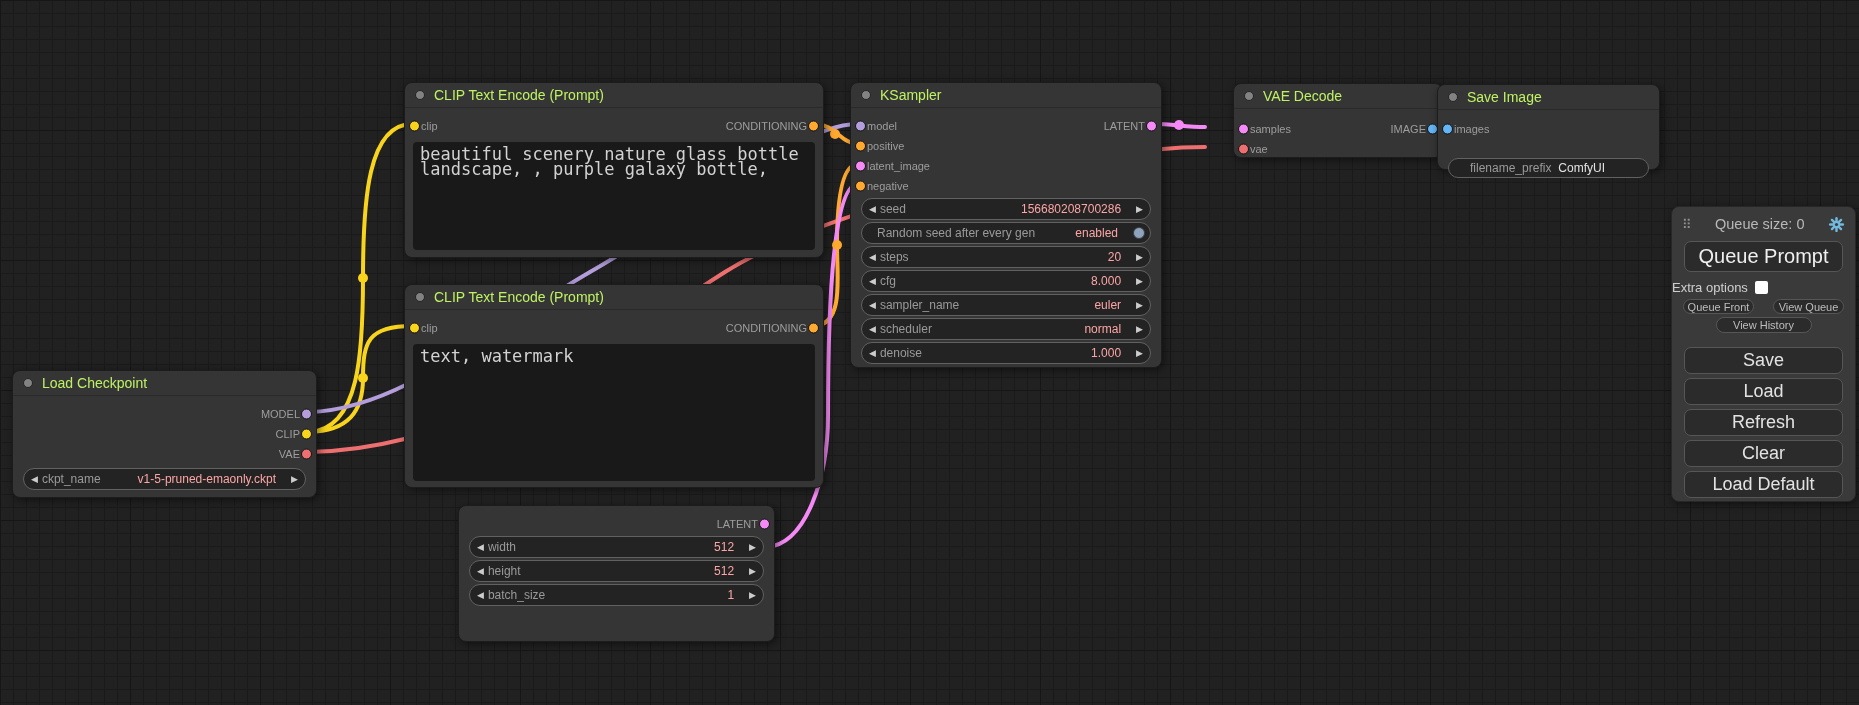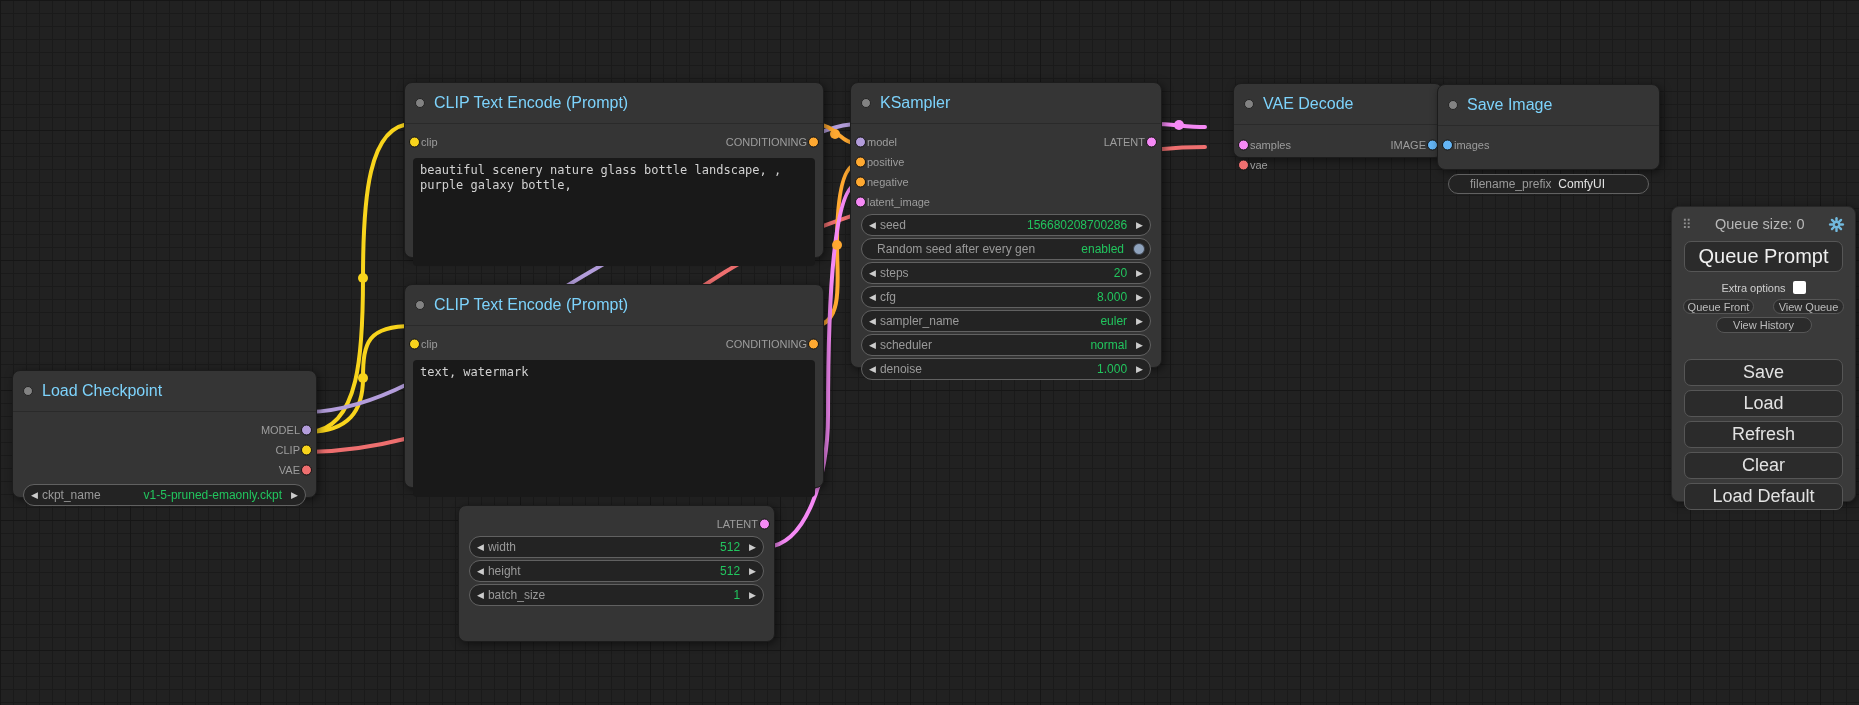--- a/index.html
+++ b/index.html
@@ -15,71 +15,71 @@
     background-size:130px 130px,130px 130px,13px 13px,13px 13px;
   }
   .wires{position:absolute;left:0;top:0;z-index:1;}
   .wires path{fill:none;stroke-width:4;stroke-linecap:round;}
   .node{
     position:absolute;z-index:2;box-sizing:border-box;
     background:#353535;border:1px solid #1c1c1c;border-radius:8px;
     box-shadow:2px 2px 8px rgba(0,0,0,.5);
   }
   .ntitle{
-    height:24px;display:flex;align-items:center;gap:9px;padding:8px 10px;
-    color:#7dd3fc;font-size:16px;border-bottom:1px solid #2a2a2a;white-space:nowrap;
+    height:24px;display:flex;align-items:center;gap:9px;padding:0 10px;
+    color:#bef264;font-size:14px;border-bottom:1px solid #2a2a2a;white-space:nowrap;
   }
   .tdot{width:10px;height:10px;border-radius:50%;background:#828282;border:1px solid #242424;box-sizing:border-box;flex:0 0 auto;}
   .srow{position:relative;display:flex;align-items:center;height:20px;color:#9d9d9d;font-size:11px;padding:0 16px;white-space:nowrap;}
   .srow.mt8{margin-top:8px}
   .srow.mt10{margin-top:10px}
   .srow.mt9{margin-top:9px}
   .srow .sp{flex:1}
   .sdot{position:absolute;width:9px;height:9px;border-radius:50%;top:50%;transform:translateY(-50%);border:1px solid #141414;box-sizing:content-box;}
   .sdot.in{left:4px}
   .sdot.out{right:4px}
   .c-model{background:#b39ddb}.c-clip{background:#f8d41c}.c-vae{background:#ee6f6f}
   .c-cond{background:#ffa931}.c-latent{background:#f589f5}.c-image{background:#64b5f6}
   .widget{
     height:18px;border-radius:10px;background:#232323;border:1px solid #616161;
     display:flex;align-items:center;padding:0 7px;font-size:12px;color:#9a9a9a;
     margin:2px 10px;white-space:nowrap;
   }
   .widget .wlabel{margin-left:4px;overflow:hidden}
-  .widget .wval{margin-left:auto;color:#22c55e;margin-right:9px}
+  .widget .wval{margin-left:auto;color:#fca5a5;margin-right:15px}
   .widget .warr{color:#cccccc;font-size:9px;line-height:1;flex:0 0 auto}
   .widget.noarr .wlabel{margin-left:8px}
   .toggle{width:12px;height:12px;border-radius:50%;background:#8fa3bd;border:1px solid #3a3f49;box-sizing:border-box;margin-right:-2px}
   .prompt{
     margin:6px 8px 0 8px;background:#191919;border-radius:4px;padding:5px 7px;
-    font-family:"DejaVu Sans Mono",monospace;font-size:12px;line-height:15px;color:#d2d2d2;
+    font-family:"DejaVu Sans Mono",monospace;font-size:17px;line-height:15px;color:#d2d2d2;
     overflow:hidden;
   }
   
   .panel{
     position:absolute;z-index:3;box-sizing:border-box;
     left:1671px;top:206px;width:185px;height:296px;
     background:#3a3a3a;border:1px solid #272727;border-radius:8px;
     box-shadow:2px 2px 8px rgba(0,0,0,.5);
   }
   .phead{display:flex;align-items:center;margin-top:8px;height:18px;padding:0 10px;color:#b8b8b8;font-size:14.5px}
   .phead .ptitle{flex:1;text-align:center}
   .handle{color:#8f8f8f;font-size:13px;line-height:1}
   .btn{
     display:block;box-sizing:border-box;background:#2b2b2b;border:1px solid #565656;
     color:#e2e2e2;text-align:center;border-radius:7px;
   }
   .btn-qp{margin:8px 12px 0 12px;height:31px;font-size:20px;line-height:29px;color:#efefef}
-  .extra{margin-top:7px;height:17px;display:flex;align-items:center;justify-content:center;gap:7px;color:#cfcfcf;font-size:11px}
+  .extra{margin-top:7px;height:17px;display:flex;align-items:center;gap:7px;color:#cfcfcf;font-size:13px}
   .chk{width:13px;height:13px;background:#ffffff;border-radius:2px}
   .pillrow{display:flex;gap:19px;margin:3px 11px 0 11px}
   .pill{flex:1;height:15px;font-size:11px;line-height:14px;border-radius:8px;color:#bdbdbd}
   .pill-hist{margin:3px auto 0 auto;width:96px;height:16px;font-size:11px;line-height:15px;border-radius:9px;color:#bdbdbd;display:block}
   .btn-big{margin:4px 12px 0 12px;height:27px;font-size:18px;line-height:25px}
-  .btn-save{margin-top:26px}
+  .btn-save{margin-top:14px}
 </style>
 </head>
 <body>
 
 <svg class="wires" width="1859" height="705">
   <path d="M309,432 C360,430 363,350 363,278 C363,200 368,124 412,124" stroke="#f8d41c"></path>
   <path d="M309,432 C348,431 363,412 363,378 C363,342 368,326 412,326" stroke="#f8d41c"></path>
   <path d="M309,412 C400,410 490,330 590,272 C695,212 800,123 858,124" stroke="#b39ddb"></path>
   <path d="M309,452 C470,450 610,345 725,272 C835,203 1090,147 1205,147" stroke="#ee6f6f"></path>
   <path d="M816,124 C834,124 842,144 858,144" stroke="#ffa931"></path>
@@ -163,26 +163,26 @@
     <span>model</span>
     <span class="sp"></span>
     <span>LATENT</span>
     <span class="sdot out c-latent"></span>
   </div>
   <div class="srow">
     <span class="sdot in c-cond"></span>
     <span>positive</span>
   </div>
   <div class="srow">
+    <span class="sdot in c-latent"></span>
+    <span>latent_image</span>
+  </div>
+  <div class="srow">
     <span class="sdot in c-cond"></span>
     <span>negative</span>
-  </div>
-  <div class="srow">
-    <span class="sdot in c-latent"></span>
-    <span>latent_image</span>
   </div>
   <div class="widget" style="margin-top:2px;height:20px;border-radius:11px">
     <span class="warr">◀</span>
     <span class="wlabel">seed</span>
     <span class="wval">156680208700286</span>
     <span class="warr">▶</span>
   </div>
   <div class="widget noarr" style="height:20px;border-radius:11px">
     <span class="wlabel">Random seed after every gen</span>
     <span class="wval">enabled</span>

